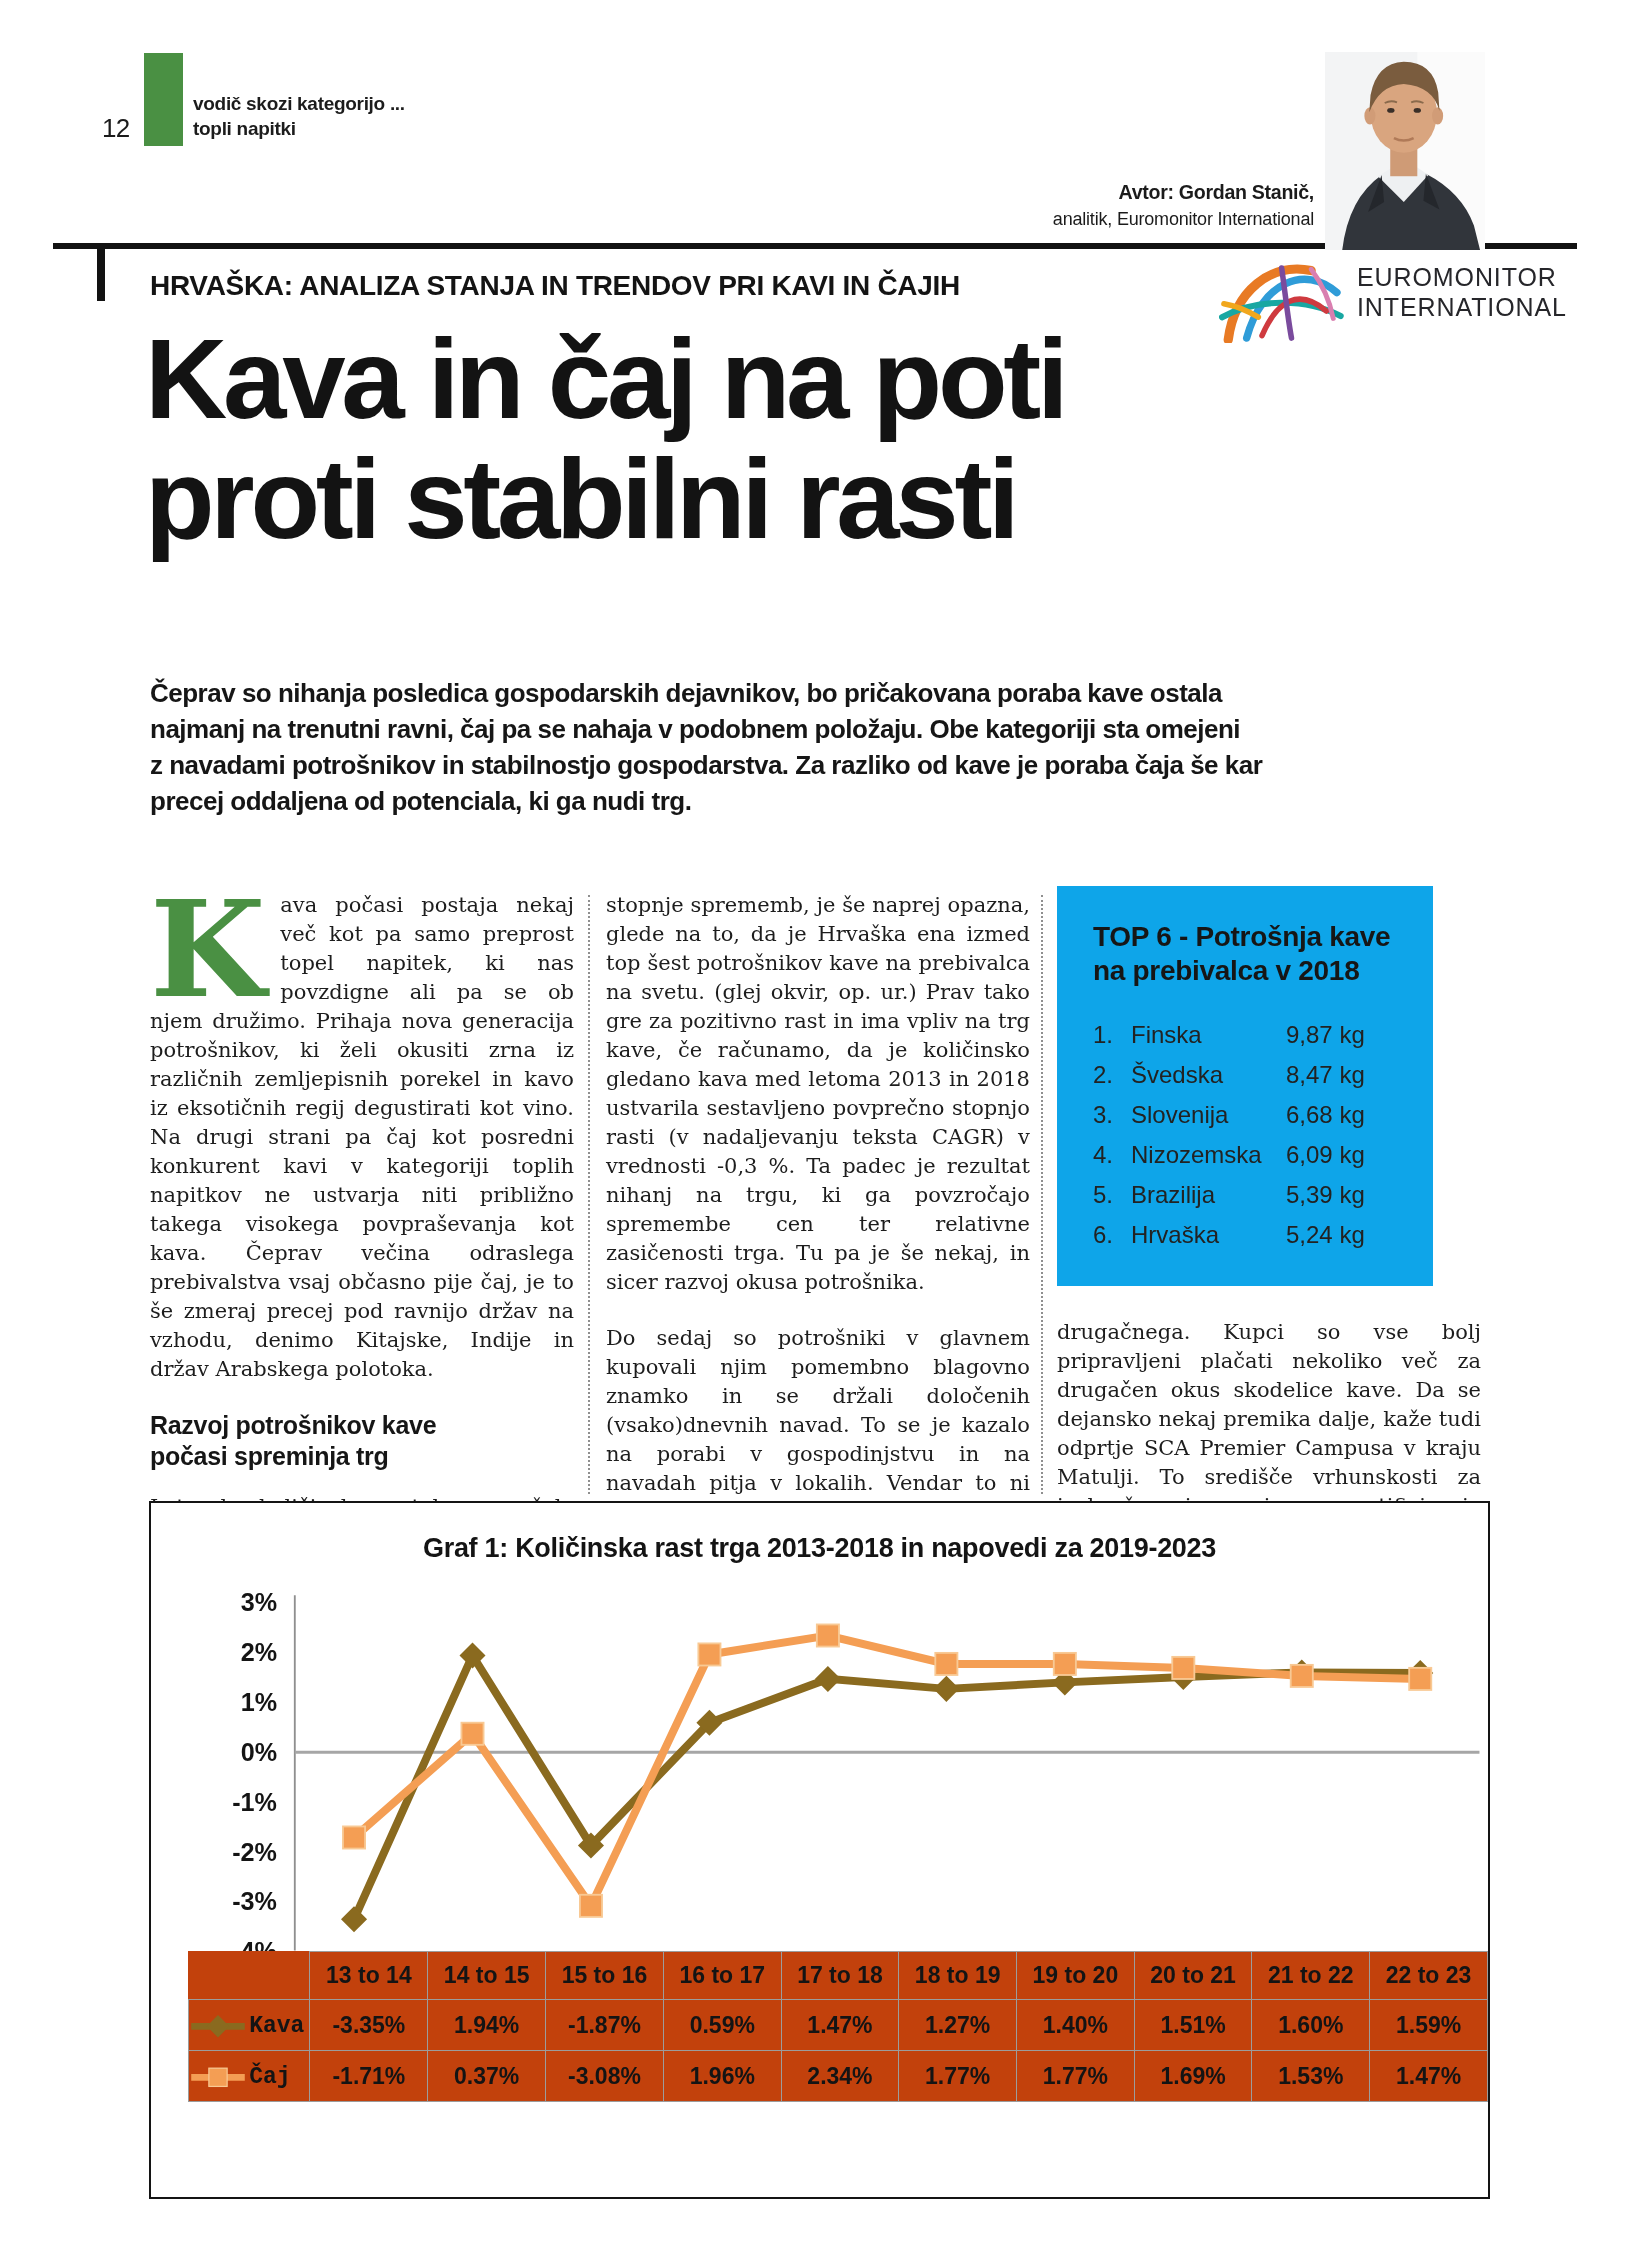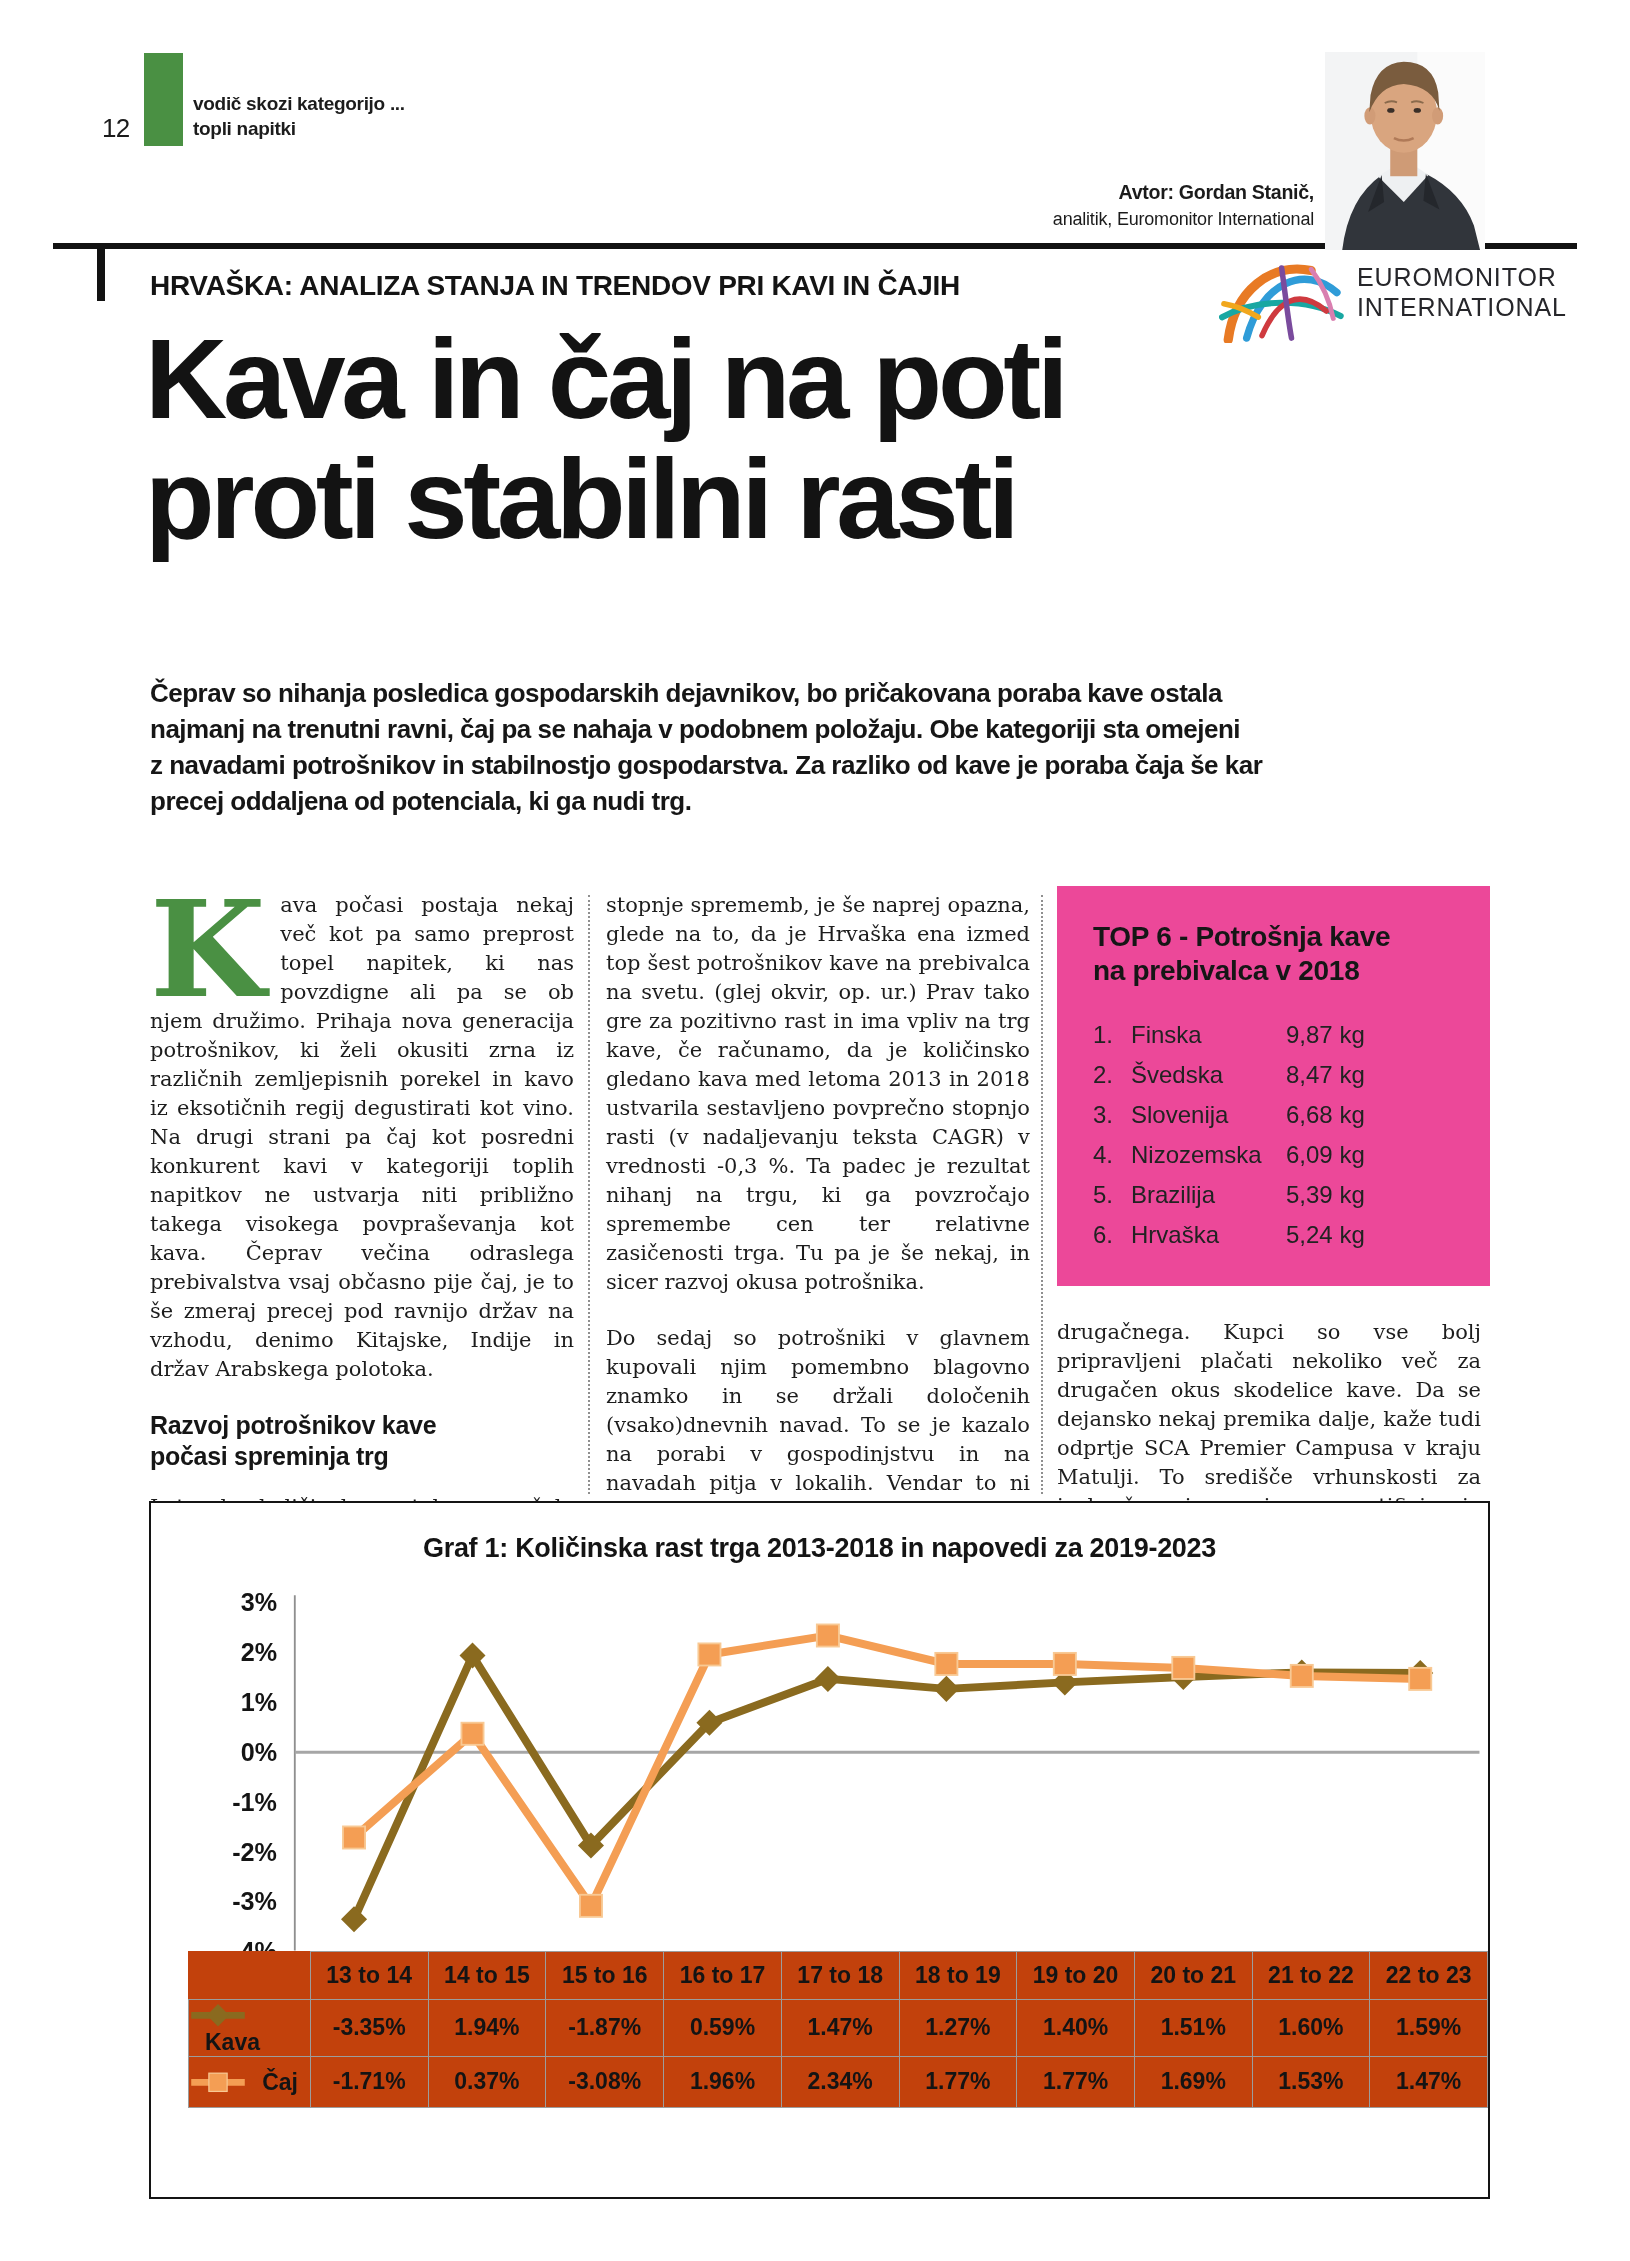--- a/index.html
+++ b/index.html
@@ -37,36 +37,36 @@
   .divider{position:absolute;top:3.7px;height:599px;border-left:2.5px dotted #8f8f8f;}
   .d1{left:438px;}
   .d2{left:891px;}
   .body-p{margin:0;font-family:"DejaVu Serif",serif;font-size:21px;line-height:29px;text-align:justify;color:#1d1d1d;}
   .cut{text-align-last:justify;}
   .dropcap{float:left;font-family:"DejaVu Serif",serif;font-weight:700;font-size:133px;line-height:97px;color:#4a9043;margin:9.8px 14.7px 0 0;}
   .sub{margin:26px 0 21px 0;font-size:25px;line-height:31px;font-weight:800;letter-spacing:-0.3px;color:#161616;white-space:pre-line;font-family:"Liberation Sans",sans-serif;}
   .c2 .body-p + .body-p{margin-top:27px;}
 
   
-  .top6{background:#ec4899;width:433px;box-sizing:border-box;padding:34px 31px 31px 36px;}
+  .top6{background:#0ea5e9;width:376px;box-sizing:border-box;padding:34px 31px 31px 36px;}
   .top6-title{font-size:28px;line-height:34px;font-weight:800;letter-spacing:-0.3px;color:#161616;white-space:pre-line;margin-bottom:27px;}
   .top6-row{display:grid;grid-template-columns:38px 155px auto;font-size:24px;line-height:40px;font-weight:400;color:#222;}
   .c3 .body-p{margin-top:32px;width:424px;}
 
   
   .chartbox{position:absolute;left:149px;top:1501px;width:1341px;height:698px;border:2.5px solid #141414;box-sizing:border-box;background:#fff;}
   .chart-title{position:absolute;left:0;top:29.5px;width:100%;text-align:center;font-size:27px;font-weight:800;letter-spacing:-0.3px;color:#141414;}
   #plot-svg{position:absolute;left:0;top:0;width:1336px;height:693px;}
   #chart-table{position:absolute;left:37px;top:448px;border-collapse:collapse;table-layout:fixed;font-family:"Liberation Sans",sans-serif;font-size:23px;font-weight:600;color:#141414;background:#c2410c;}
   #chart-table td{border:1.8px solid #9c9c9c;text-align:center;height:50px;padding:0;width:118px;overflow:hidden;}
   #chart-table tr:first-child td{height:47px;}
   #chart-table td.blank{border-top:none;border-left:none;width:122px;}
   #chart-table td.legend{width:122px;text-align:left;}
   #chart-table td.legend svg{vertical-align:middle;margin-left:1.2px;}
-  #chart-table td.legend span{vertical-align:middle;margin-left:16px;}
+  #chart-table td.legend span{vertical-align:middle;margin-left:3px;font-family:Liberation Mono, monospace;}
 </style>
 </head>
 <body>
 
 <div class="page">
 
   <div class="pagenum">12</div>
   <div class="green-block"></div>
   <div class="kicker">vodič skozi kategorijo ...
 topli napitki</div>

